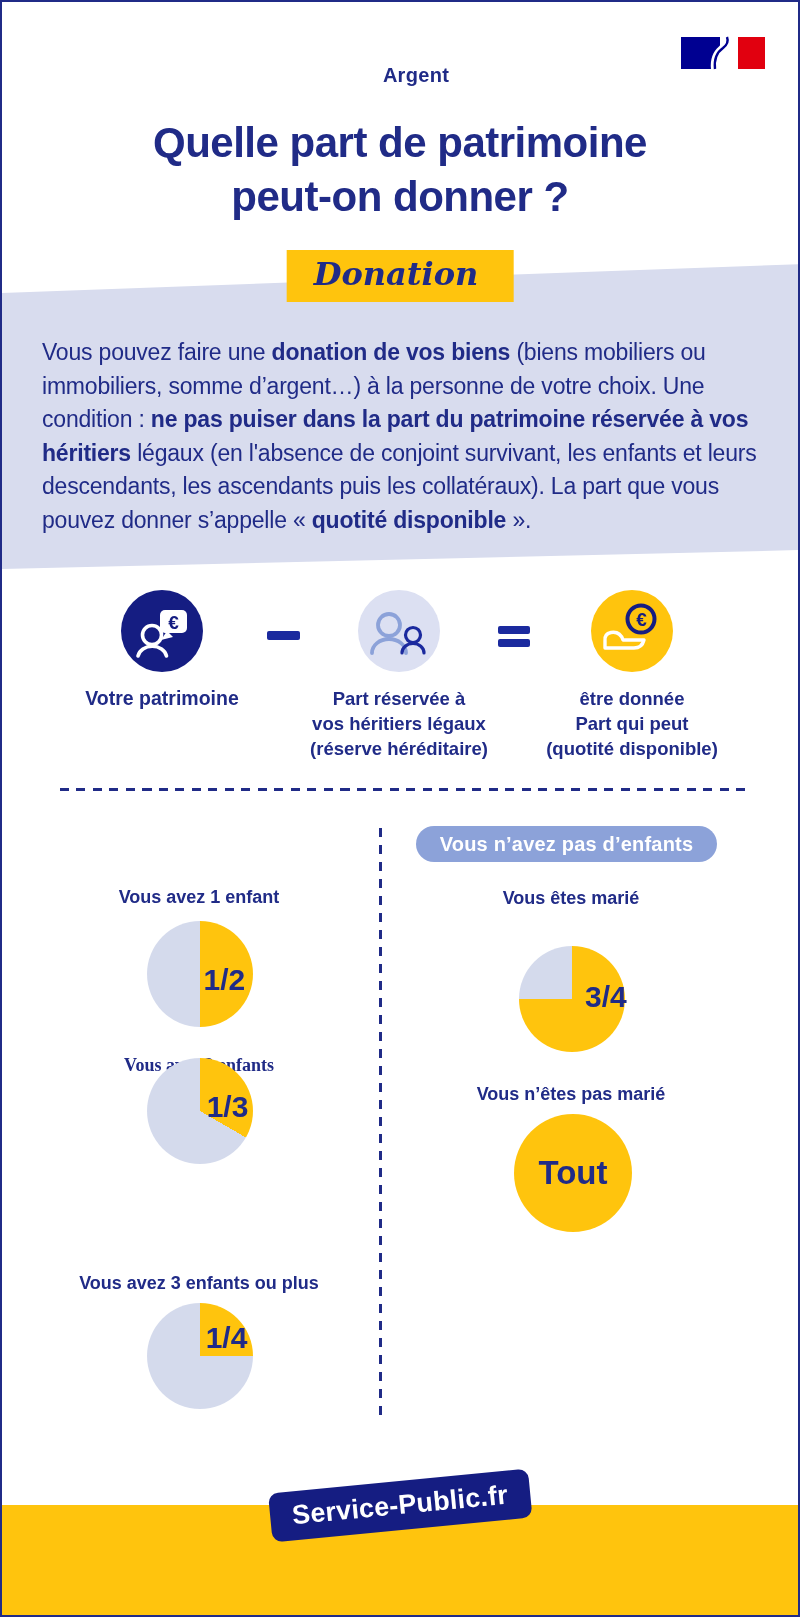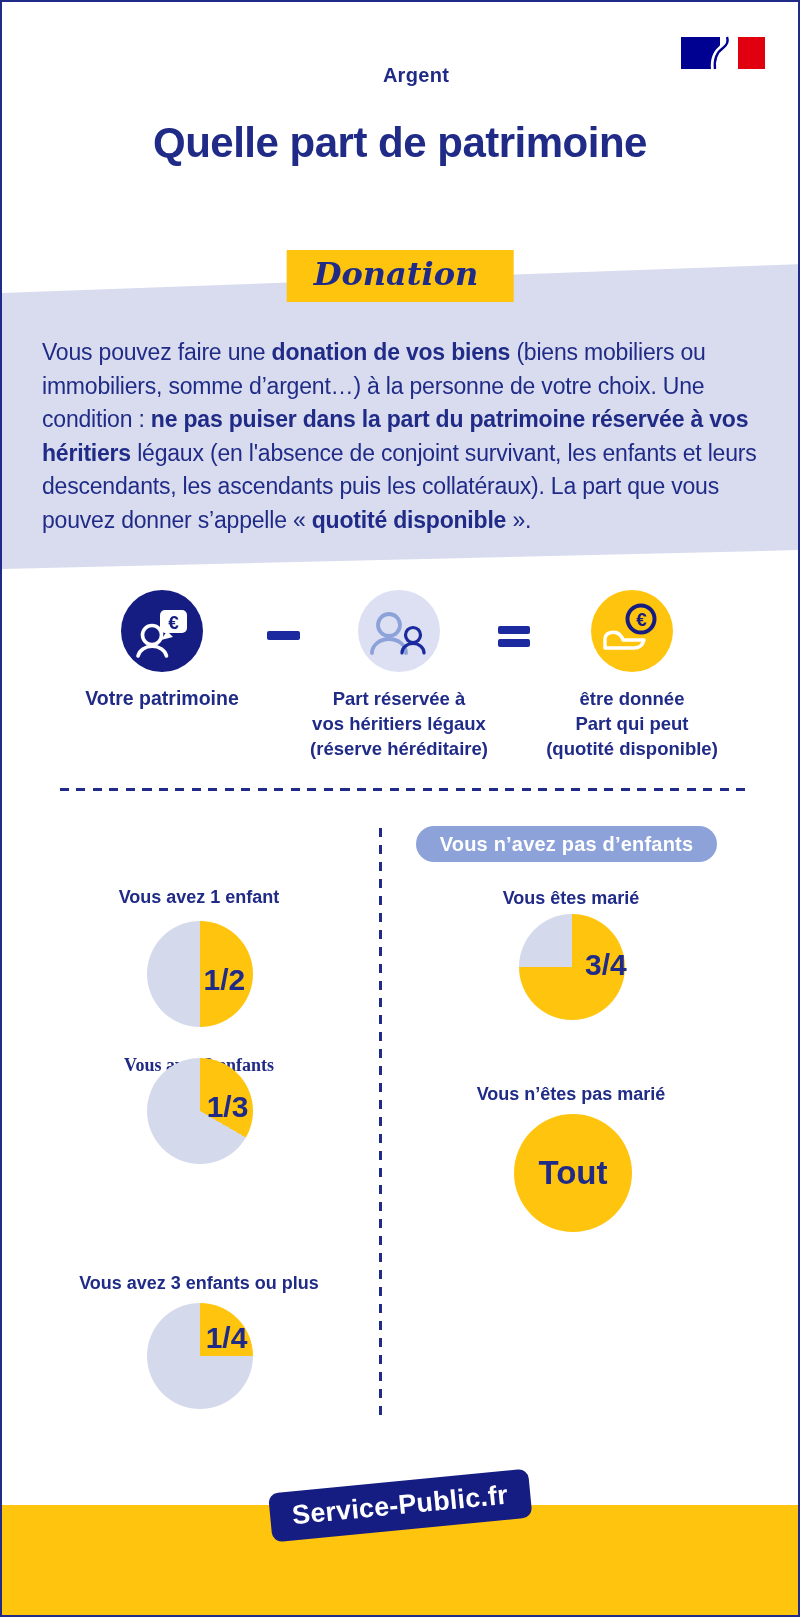--- a/index.html
+++ b/index.html
@@ -69,21 +69,21 @@
 
   
   .case-label{font-weight:bold;font-size:18px;text-align:center;}
   .col-left .case-label{left:27px;width:340px;}
   .col-right .case-label{left:399px;width:340px;}
   .pie{width:106px;height:106px;border-radius:50%;}
   .fraction{position:absolute;transform:translate(-50%,-50%);font-weight:bold;font-size:30px;color:var(--navy);white-space:nowrap;}
   .lbl-c1{top:885px;} .pie-1{left:145px;top:919px;} .pie-1 .fraction{left:73%;top:56%;}
   .lbl-c2{top:1053px;font-family:Liberation Serif, serif;} .pie-2{left:145px;top:1056px;text-decoration:underline;} .pie-2 .fraction{left:76%;top:46%;}
   .lbl-c3{top:1271px;} .pie-3{left:145px;top:1301px;} .pie-3 .fraction{left:75%;top:33%;}
-  .lbl-c4{top:886px;} .pie-4{left:517px;top:912px;} .pie-4 .fraction{left:82%;top:48%;}
+  .lbl-c4{top:886px;} .pie-4{left:517px;top:944px;} .pie-4 .fraction{left:82%;top:48%;}
   .lbl-c5{top:1082px;}
   .pie-5{left:512px;top:1112px;width:118px;height:118px;}
   .pie-5 .fraction{left:50%;top:50%;font-size:33px;}
 
   
   .footer-band{left:0;right:0;bottom:0;height:110px;background:var(--yellow);}
   .sp-badge{
     top:1479px;left:50%;transform:translateX(-50%) rotate(-5.5deg);
     background:var(--deep-navy);color:#fff;border-radius:10px;
     padding:9px 22px;font-size:27px;font-weight:bold;letter-spacing:.2px;z-index:2;
@@ -103,20 +103,21 @@
       <path d="M40,2 L58,2 L58,34 L31,34 C30,25 33,16 39,11.5 C42,9 41.5,5 40,2 Z" fill="#ffffff"></path>
       <path d="M47,2 C48.5,6 47,10 43,13 C36.5,17.5 34,25 35,34" stroke="#000091" stroke-width="2.4" fill="none"></path>
       <path d="M56,34 C55,26 57,19 62,14.5" stroke="#ffffff" stroke-width="0" fill="none"></path>
     </svg>
   </div>
 
   <div class="abs category">Argent</div>
 
   <div class="abs title">
     <div>Quelle part de patrimoine</div>
+    <div>peut-on donner ?</div>
   </div>
 
   <div class="abs donation-badge">Donation</div>
 
   <div class="abs intro"><span>Vous pouvez faire une </span><b>donation de vos biens</b><span> (biens mobiliers ou immobiliers, somme d’argent…) à la personne de votre choix. Une condition&nbsp;: </span><b>ne pas puiser dans la part du patrimoine réservée à vos héritiers</b><span> légaux (en l'absence de conjoint survivant, les enfants et leurs descendants, les ascendants puis les collatéraux). La part que vous pouvez donner s’appelle «&nbsp;</span><b>quotité disponible</b><span>&nbsp;».</span></div>
 
   <div class="abs eq-circle eq-c1">
     <svg viewBox="0 0 82 82">
       <circle cx="31" cy="45" r="9.5" stroke="#ffffff" stroke-width="3.6" fill="none"></circle>
       <path d="M17,66 a14.5,12 0 0 1 28.5,0" stroke="#ffffff" stroke-width="3.6" fill="none" stroke-linecap="round"></path>

